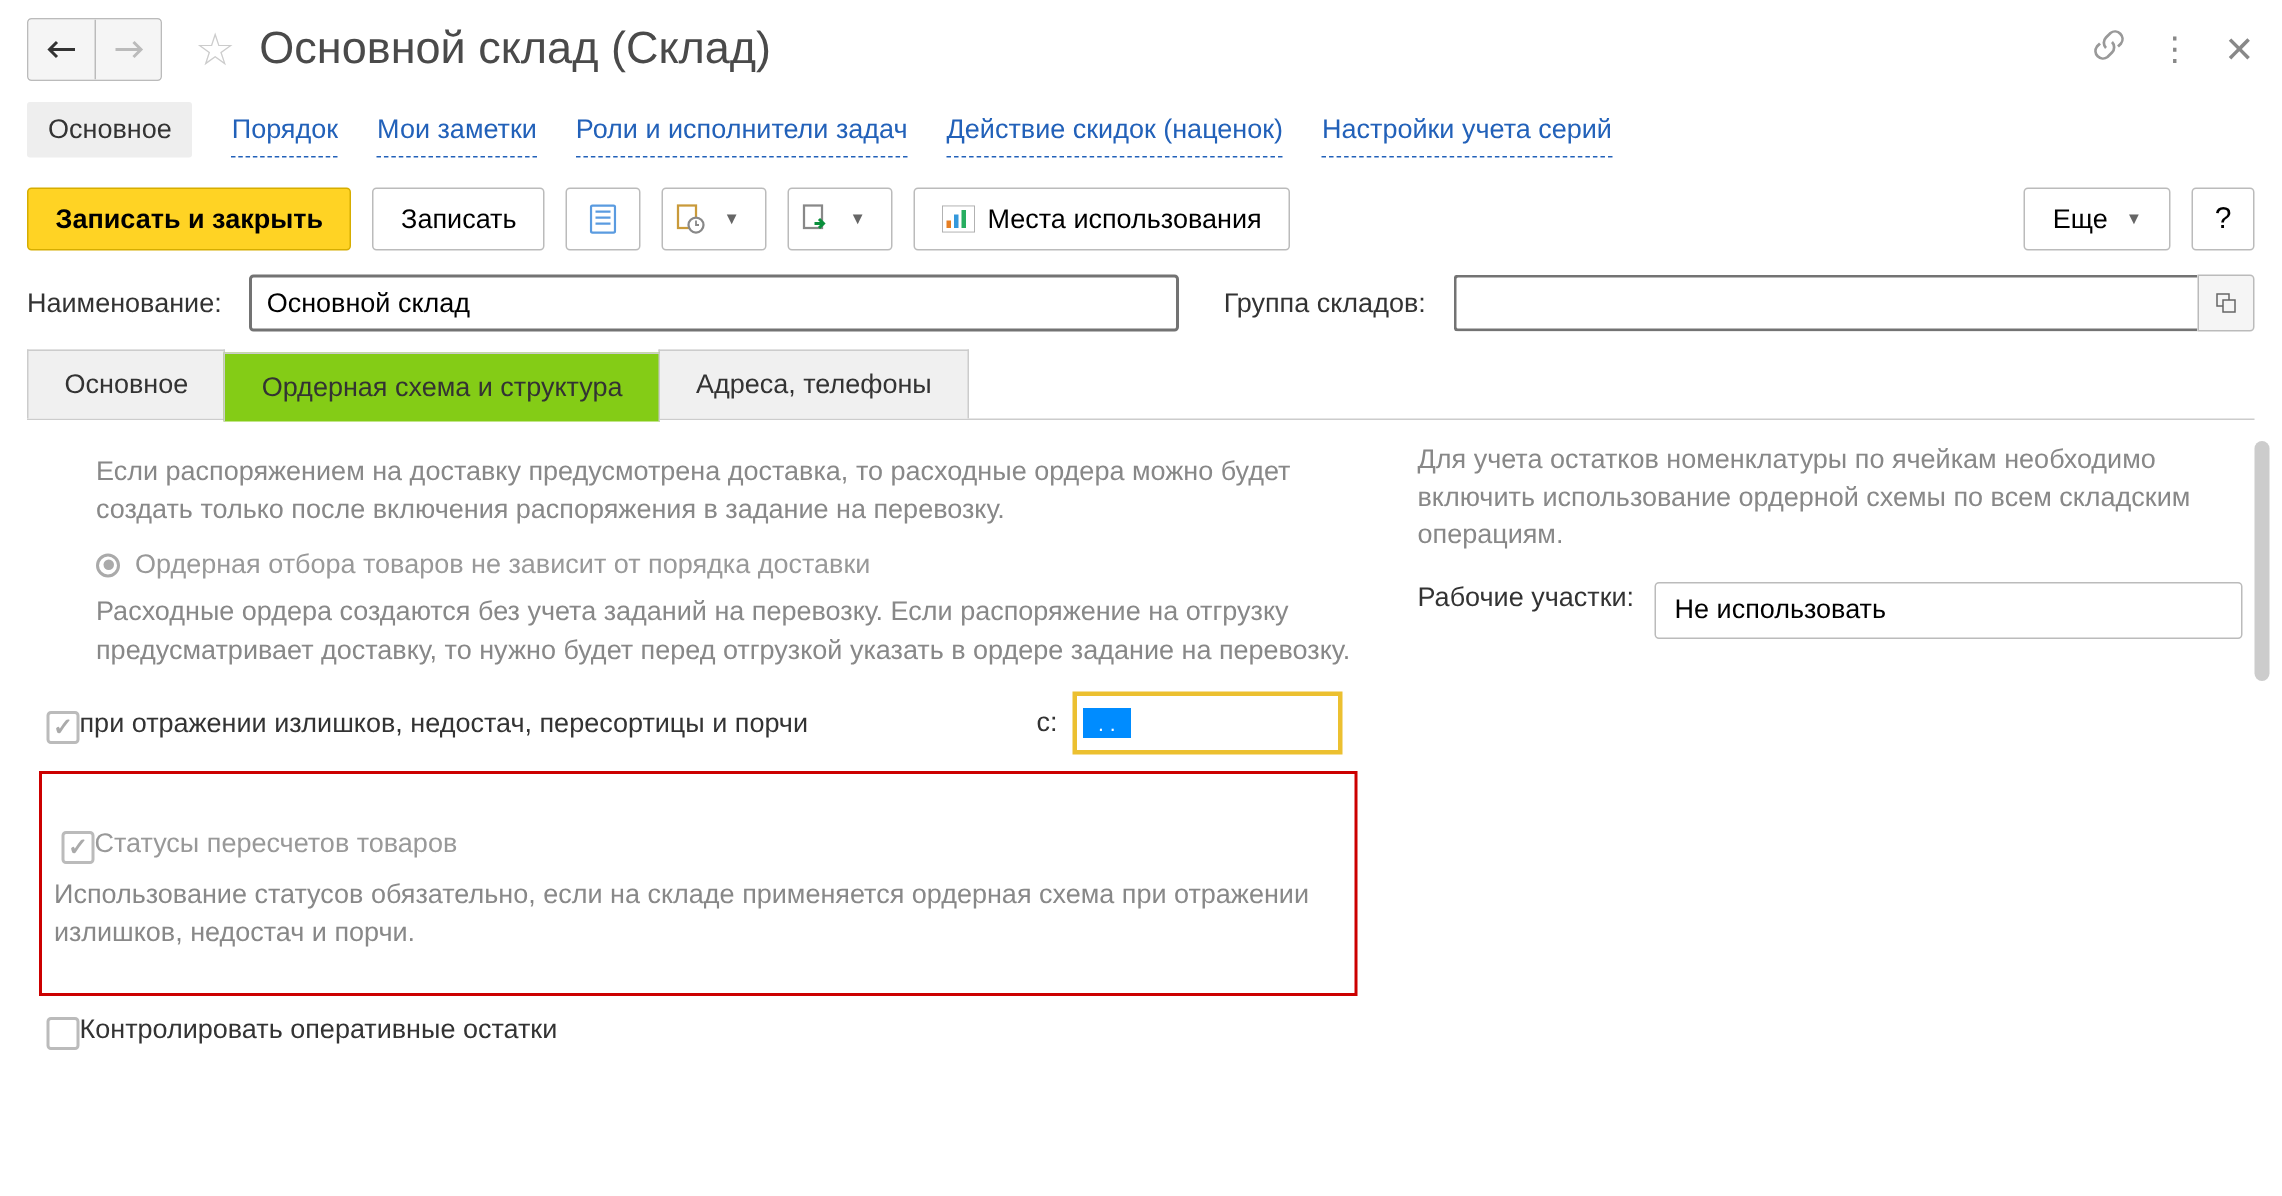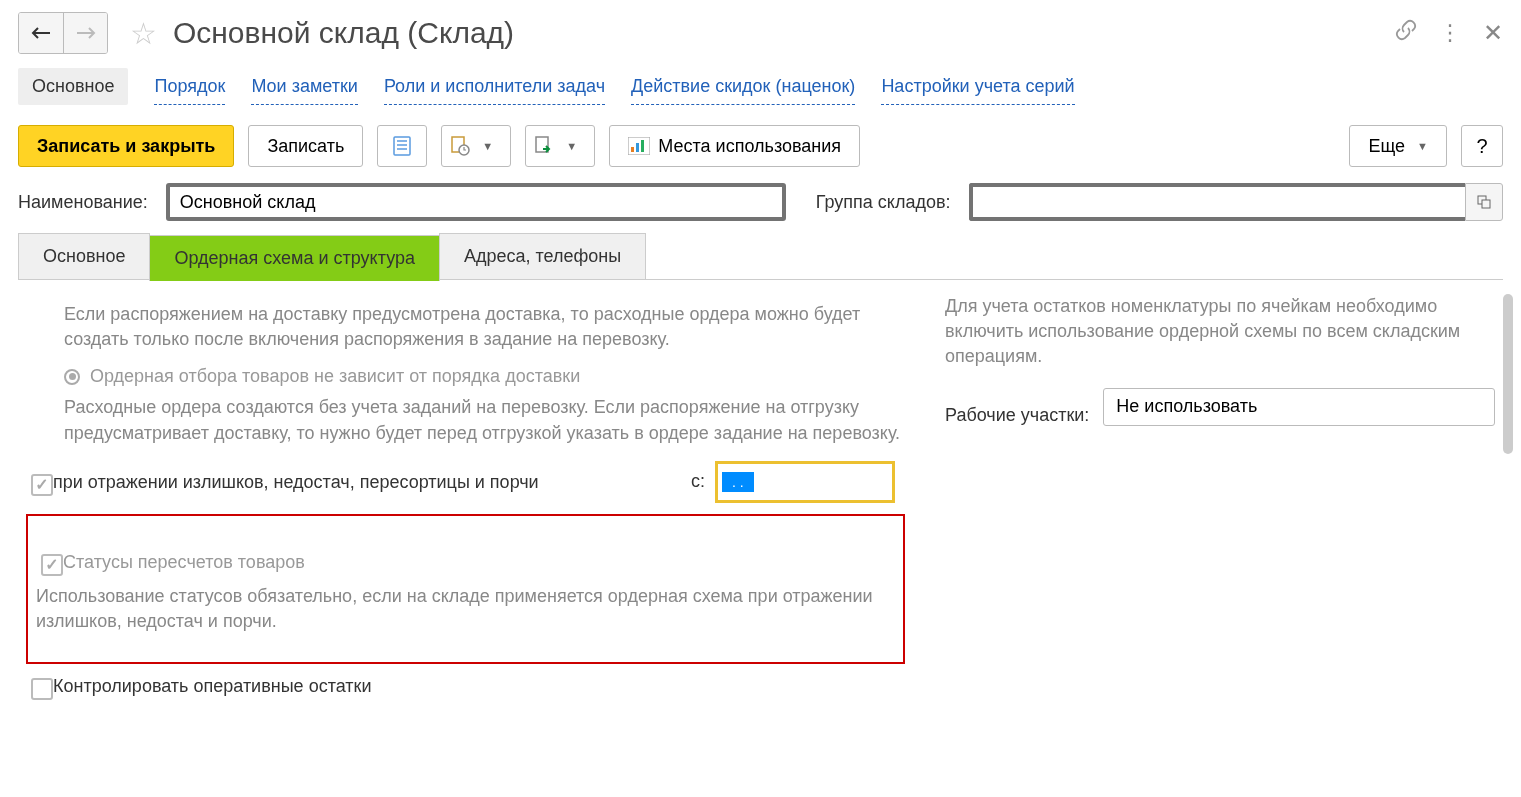--- a/index.html
+++ b/index.html
@@ -137,21 +137,21 @@
       display: flex;
       gap: 18px;
       align-items: center;
       margin-bottom: 12px;
     }
     .label {
       font-size: 18px;
       color: #333;
     }
     .input {
-      border: 4px solid #737373;
+      border: 2px solid #737373;
       height: 38px;
       padding: 6px 10px;
       font-size: 18px;
       border-radius: 3px;
     }
     .input-name {
       width: 620px;
     }
     .input-group-wrap {
       display: flex;
@@ -303,21 +303,21 @@
       padding: 24px 8px 14px;
       margin-top: 10px;
     }
     .right-text {
       font-size: 18px;
       color: #888;
       line-height: 1.4;
     }
     .right-row {
       display: flex;
-      align-items: flex-end;
+      align-items: flex-start;
       gap: 14px;
       margin-top: 18px;
     }
     .right-select {
       border: 1px solid #bbb;
       padding: 8px 12px;
       font-size: 18px;
       flex: 1;
       height: 38px;
       border-radius: 3px;

